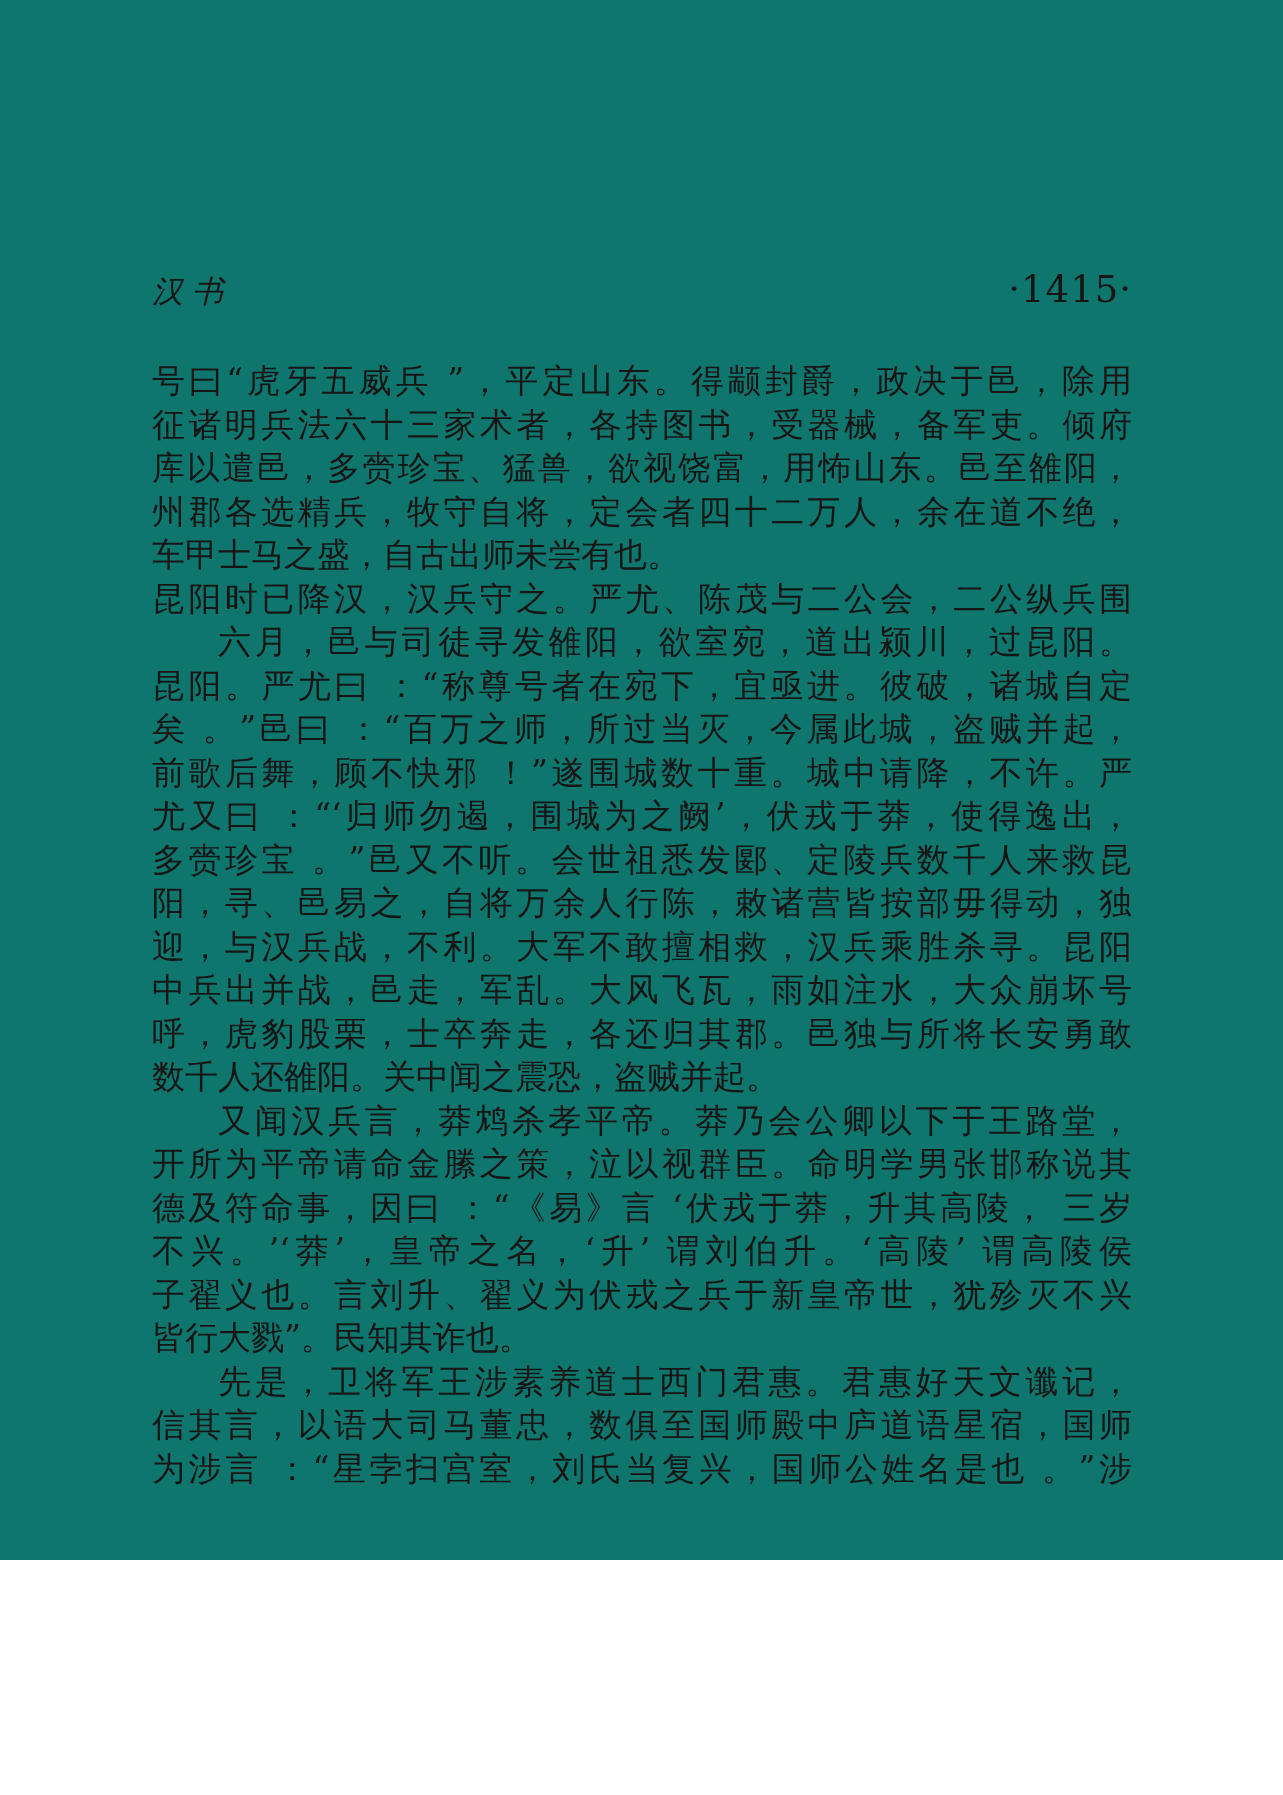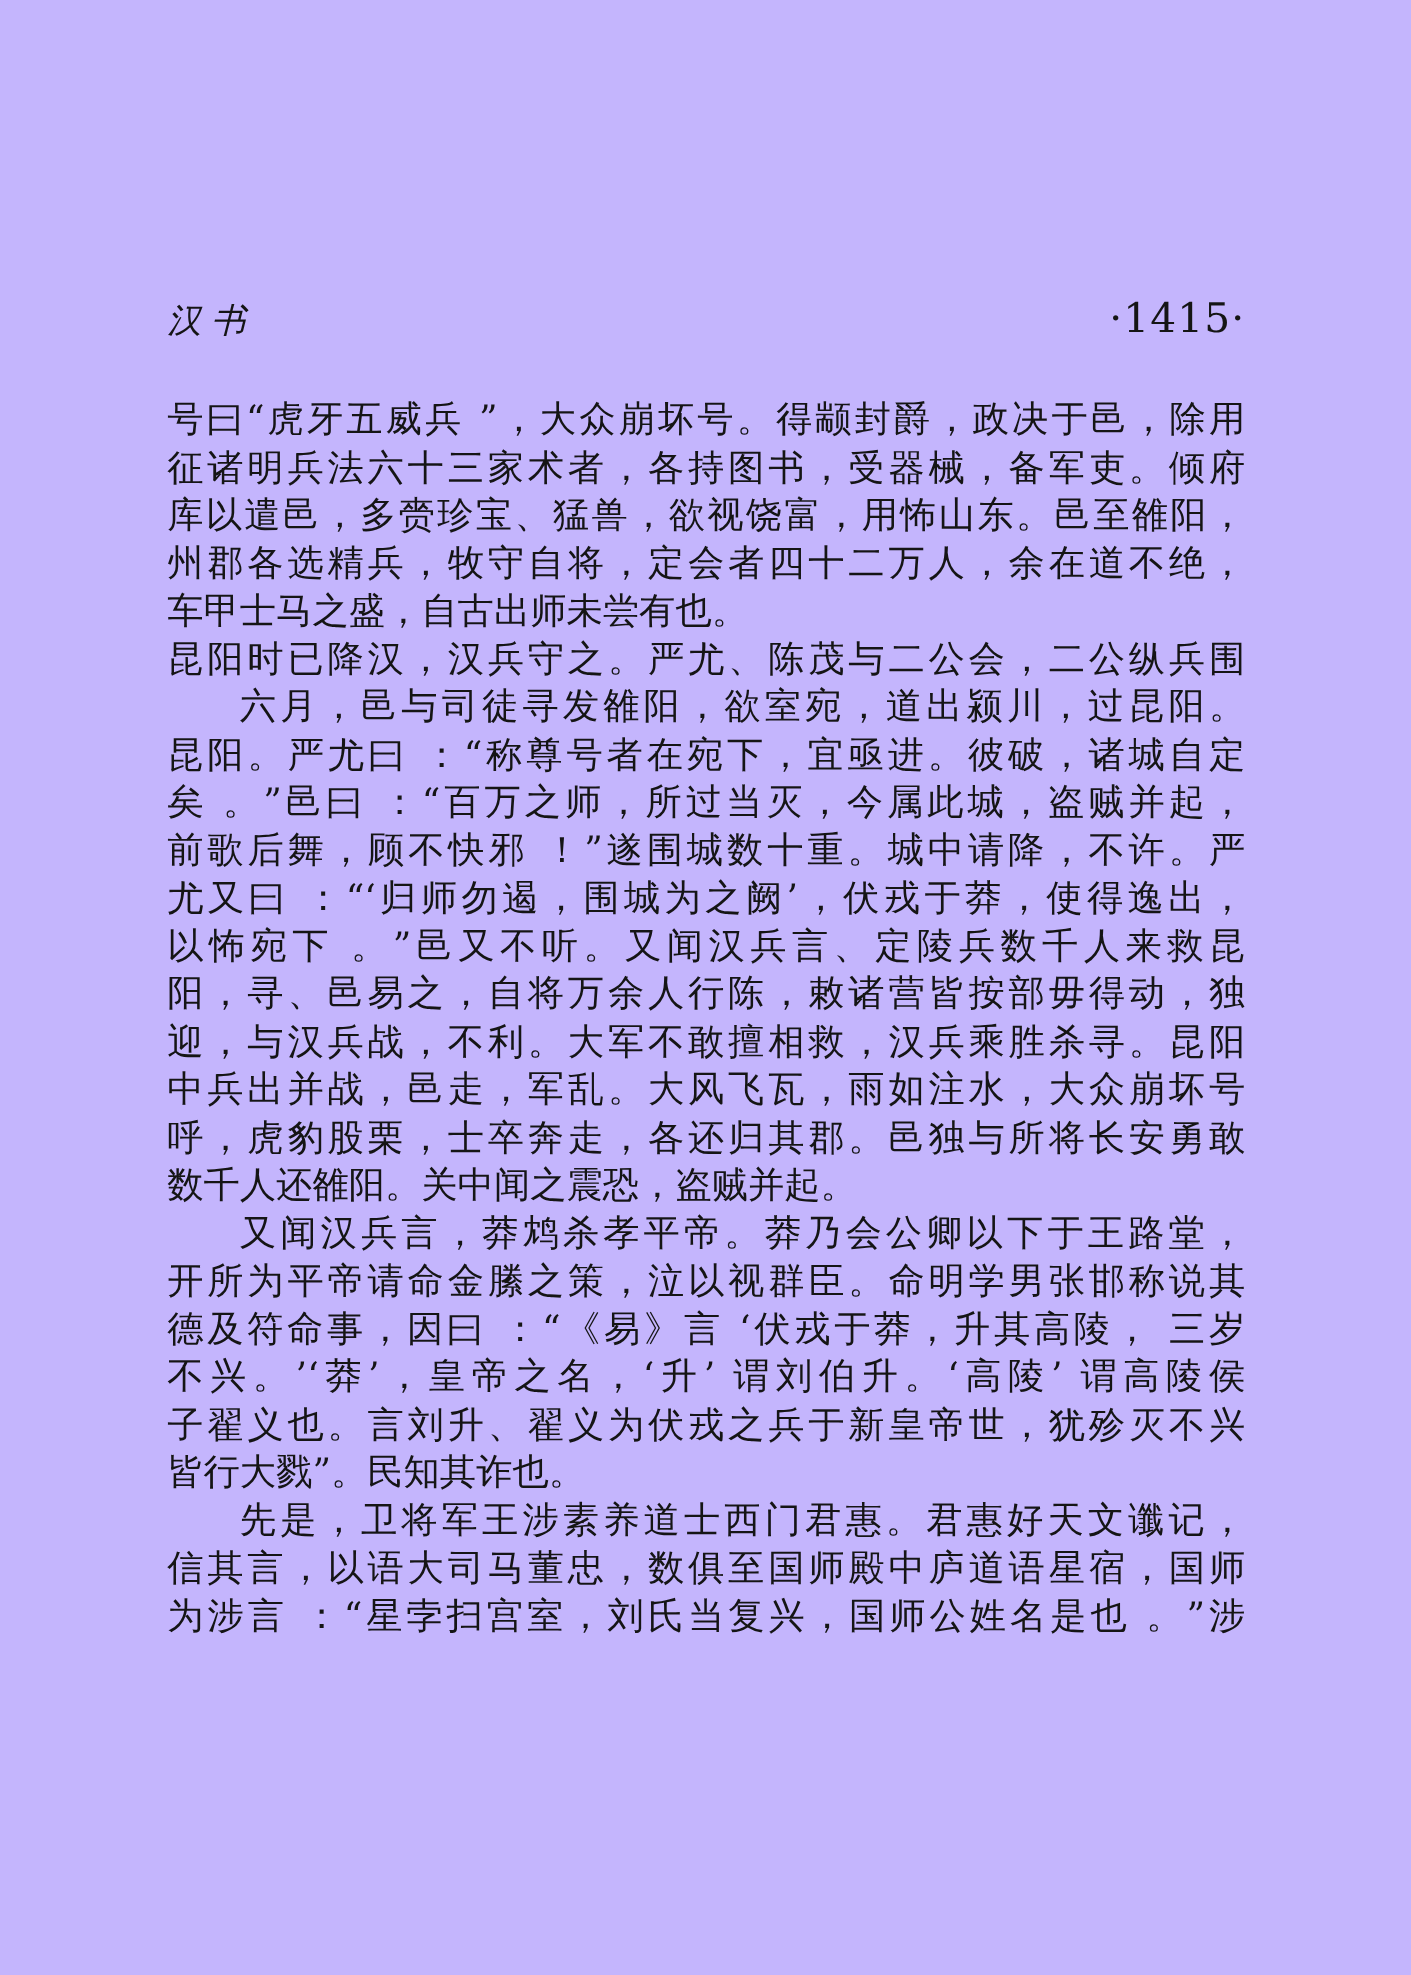--- a/index.html
+++ b/index.html
@@ -3,22 +3,22 @@
 <meta charset="utf-8">
 <style>
   html, body {
     margin: 0;
     padding: 0;
     background: #ffffff;
   }
   .page {
     position: relative;
     width: 1283px;
-    height: 1795px;
-    background: #c4b5fd;
+    height: 1560px;
+    background: #0f766e;
     overflow: hidden;
     font-family: "DejaVu Serif", "Liberation Serif", serif;
     color: #151515;
   }
   .header {
     position: absolute;
     top: 268px;
     left: 152px;
     width: 980px;
     display: flex;
@@ -63,32 +63,32 @@
 <body>
 
 <div class="page">
 
   <div class="header">
     <span class="book-title">汉书</span>
     <span class="page-number">·1415·</span>
   </div>
 
   <div class="text-block">
-    <div class="line">号曰“虎牙五威兵 ”，大众崩坏号。得颛封爵，政决于邑，除用</div>
+    <div class="line">号曰“虎牙五威兵 ”，平定山东。得颛封爵，政决于邑，除用</div>
     <div class="line">征诸明兵法六十三家术者，各持图书，受器械，备军吏。倾府</div>
     <div class="line">库以遣邑，多赍珍宝、猛兽，欲视饶富，用怖山东。邑至雒阳，</div>
     <div class="line">州郡各选精兵，牧守自将，定会者四十二万人，余在道不绝，</div>
     <div class="line end">车甲士马之盛，自古出师未尝有也。</div>
     <div class="line">昆阳时已降汉，汉兵守之。严尤、陈茂与二公会，二公纵兵围</div>
     <div class="line para-start">六月，邑与司徒寻发雒阳，欲室宛，道出颍川，过昆阳。</div>
     <div class="line">昆阳。严尤曰 ：“称尊号者在宛下，宜亟进。彼破，诸城自定</div>
     <div class="line">矣 。”邑曰 ：“百万之师，所过当灭，今属此城，盗贼并起，</div>
     <div class="line">前歌后舞，顾不快邪 ！”遂围城数十重。城中请降，不许。严</div>
     <div class="line">尤又曰 ：“‘归师勿遏，围城为之阙’，伏戎于莽，使得逸出，</div>
-    <div class="line">以怖宛下 。”邑又不听。又闻汉兵言、定陵兵数千人来救昆</div>
+    <div class="line">多赍珍宝 。”邑又不听。会世祖悉发郾、定陵兵数千人来救昆</div>
     <div class="line">阳，寻、邑易之，自将万余人行陈，敕诸营皆按部毋得动，独</div>
     <div class="line">迎，与汉兵战，不利。大军不敢擅相救，汉兵乘胜杀寻。昆阳</div>
     <div class="line">中兵出并战，邑走，军乱。大风飞瓦，雨如注水，大众崩坏号</div>
     <div class="line">呼，虎豹股栗，士卒奔走，各还归其郡。邑独与所将长安勇敢</div>
     <div class="line end">数千人还雒阳。关中闻之震恐，盗贼并起。</div>
     <div class="line para-start">又闻汉兵言，莽鸩杀孝平帝。莽乃会公卿以下于王路堂，</div>
     <div class="line">开所为平帝请命金縢之策，泣以视群臣。命明学男张邯称说其</div>
     <div class="line">德及符命事，因曰 ：“《易》言 ‘伏戎于莽，升其高陵， 三岁</div>
     <div class="line">不兴。’‘莽’，皇帝之名，‘升’ 谓刘伯升。‘高陵’  谓高陵侯</div>
     <div class="line">子翟义也。言刘升、翟义为伏戎之兵于新皇帝世，犹殄灭不兴</div>

